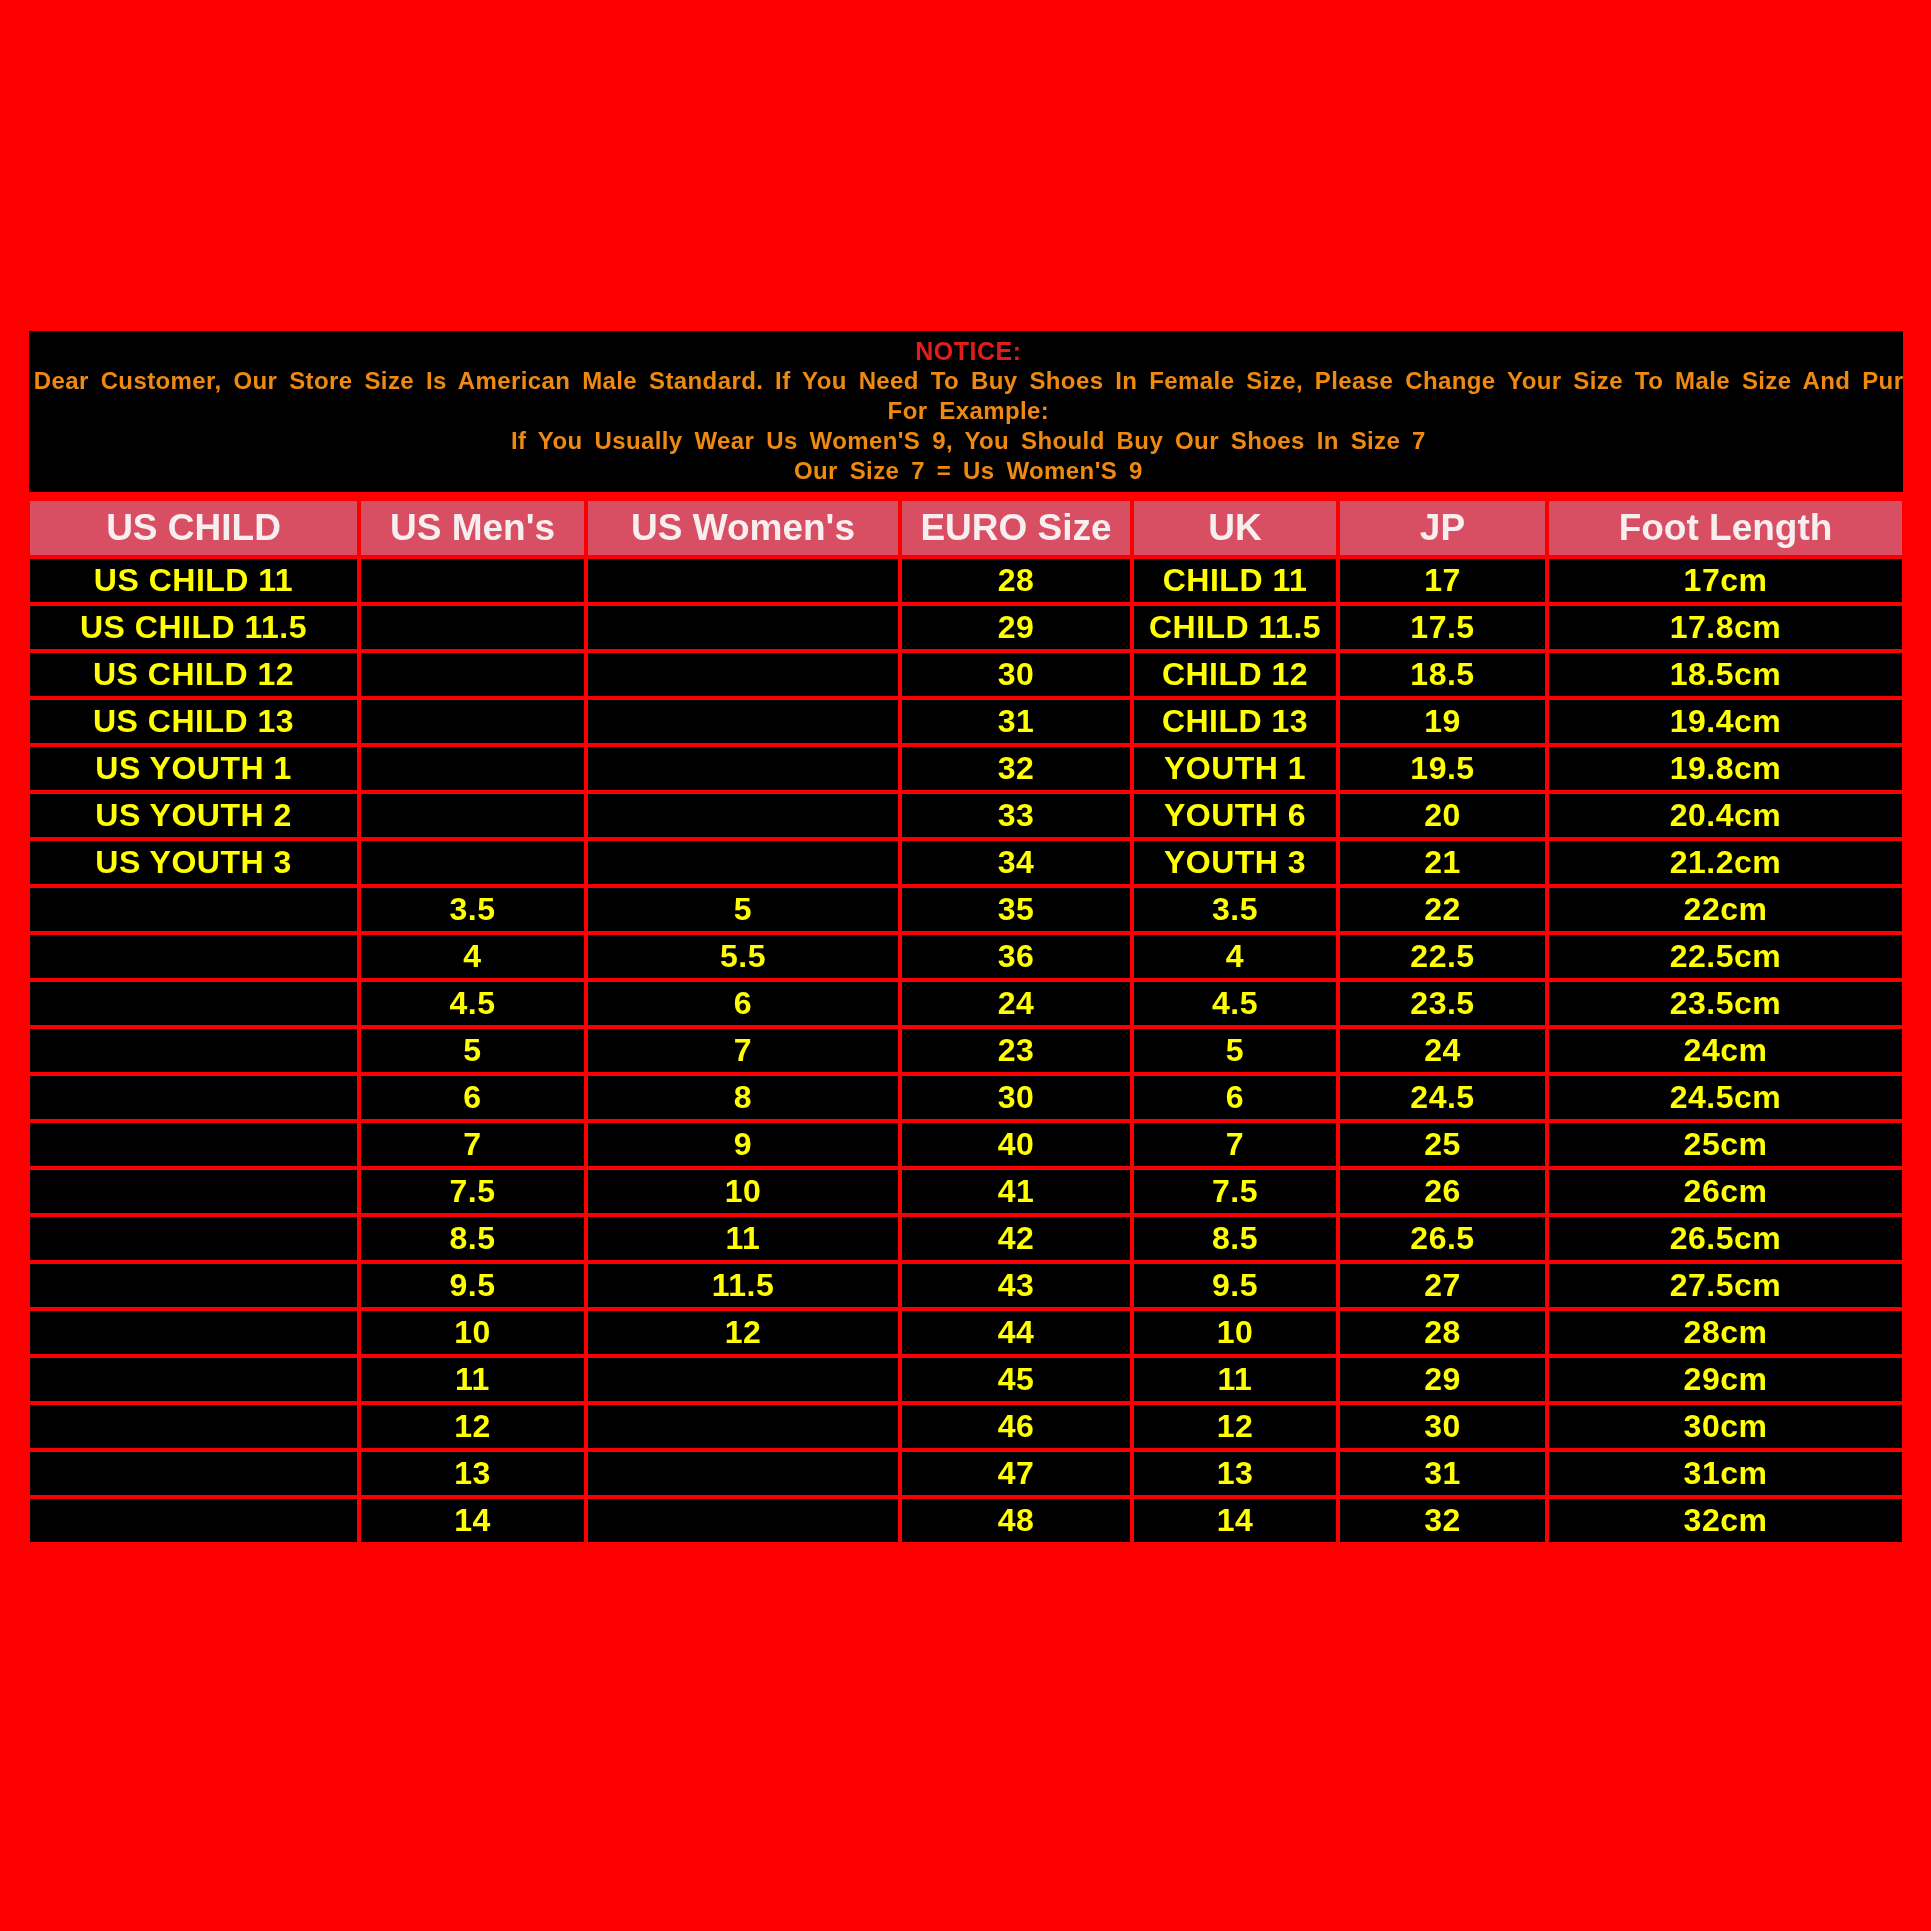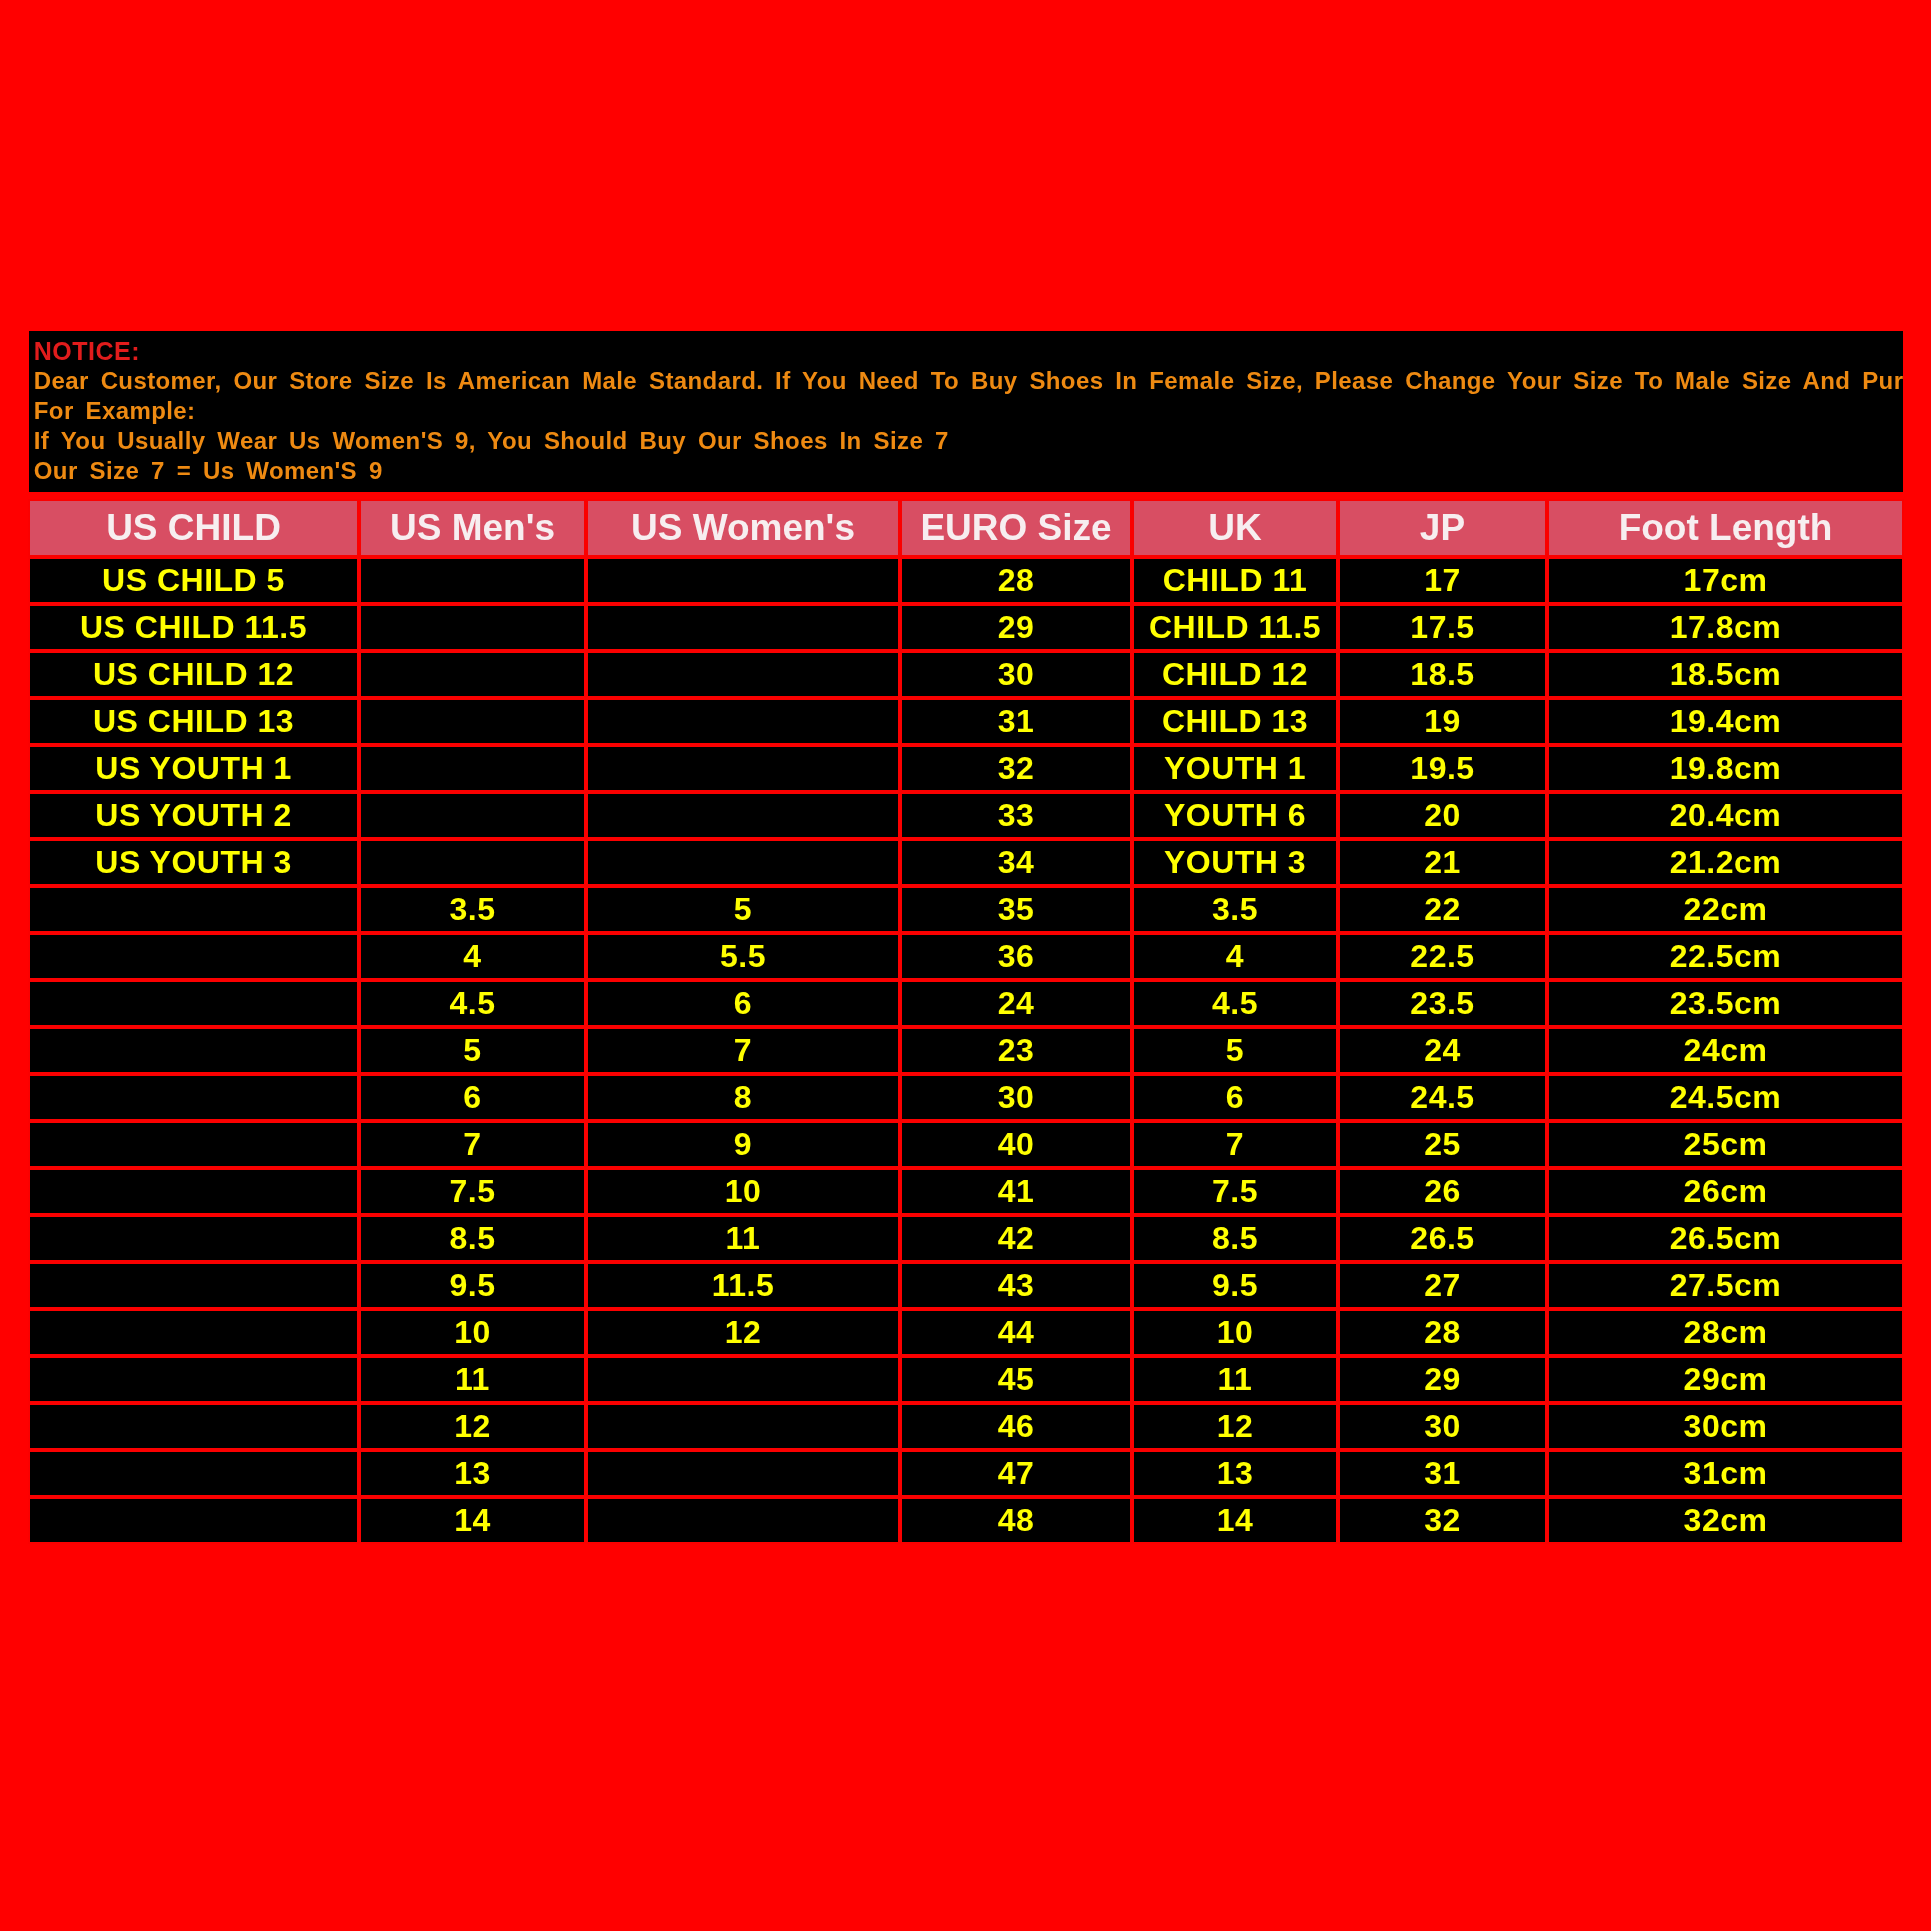--- a/index.html
+++ b/index.html
@@ -20,20 +20,21 @@
     font-family:"Liberation Sans", sans-serif;
     position:relative;
     overflow:hidden;
   }
   .canvas{position:absolute;inset:0;background:var(--bg);}
   .notice{
     position:absolute;left:29px;top:331px;width:1874px;height:161px;
     background:var(--notice-bg);
     padding:4.8px 0 0 4.8px;box-sizing:border-box;
     overflow:hidden;
+    text-align:center;
   }
   .notice-title{
     color:var(--notice-title);
     font-size:25px;font-weight:bold;line-height:30px;
     letter-spacing:0.5px;
   }
   .notice-line{
     color:var(--notice-text);
     font-size:24px;font-weight:bold;line-height:30px;
     letter-spacing:0.4px;word-spacing:4.8px;
@@ -103,21 +104,21 @@
           <th>US Men's</th>
           <th>US Women's</th>
           <th>EURO Size</th>
           <th>UK</th>
           <th>JP</th>
           <th>Foot Length</th>
         </tr>
     </thead>
     <tbody>
         <tr>
-          <td>US CHILD 5</td>
+          <td>US CHILD 11</td>
           <td></td>
           <td></td>
           <td>28</td>
           <td>CHILD 11</td>
           <td>17</td>
           <td>17cm</td>
         </tr>
         <tr>
           <td>US CHILD 11.5</td>
           <td></td>

